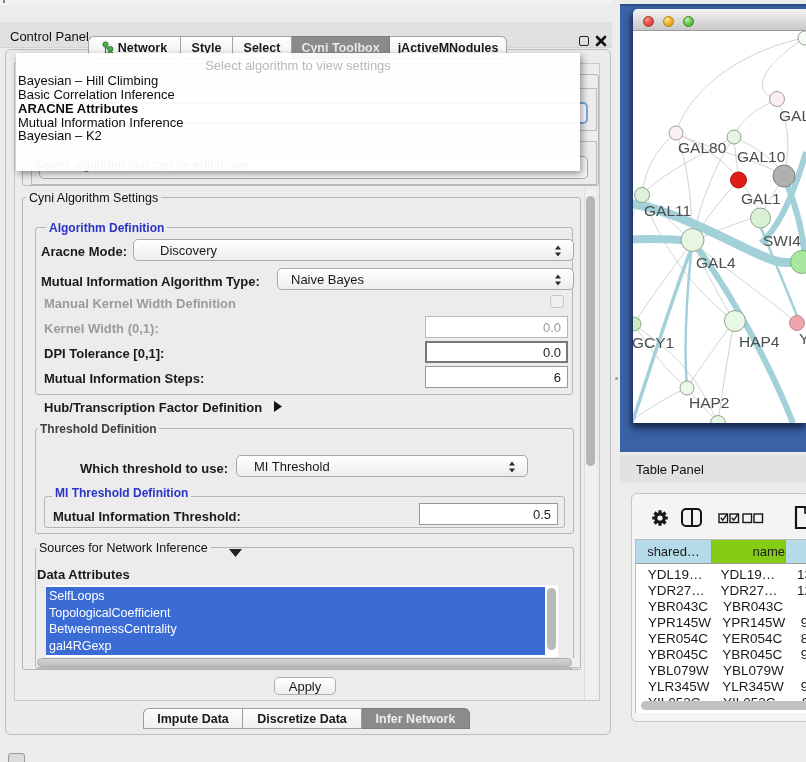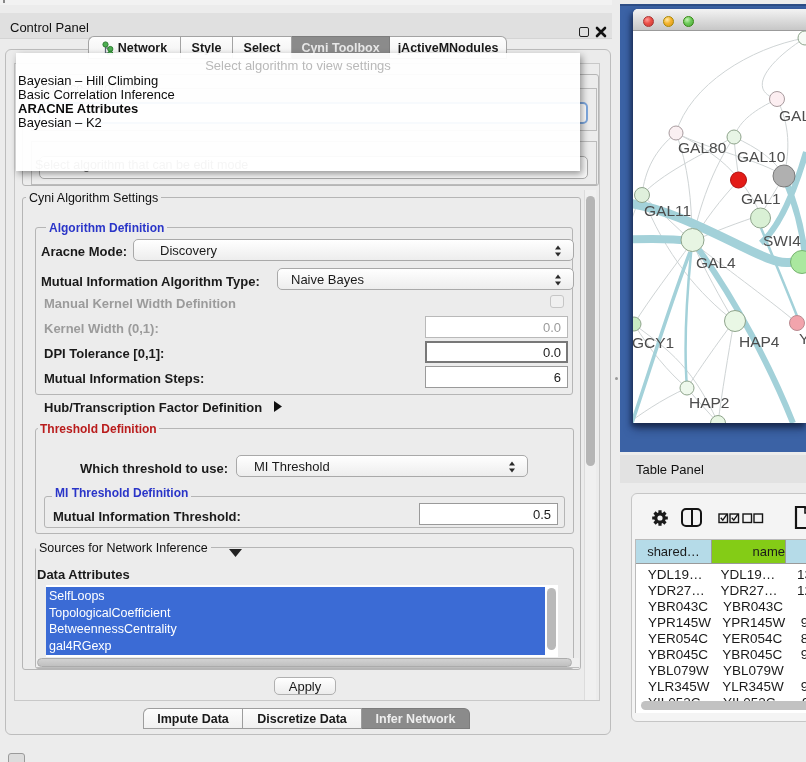--- a/index.html
+++ b/index.html
@@ -9,21 +9,21 @@
 .abs { position:absolute; }
 .b { font-weight:bold; }
 .gray { color:#9b9b9b; }
 </style>
 </head>
 <body>
 
 <div class="abs" style="left:0;top:0;width:612px;height:5px;background:#f2f2f2;"></div>
 <div class="abs" style="left:3px;top:0;width:2px;height:3px;background:#888;"></div>
 
-<div class="abs" style="left:0;top:13px;width:612px;height:26px;background:#e0e0e0;border-bottom:1px solid #d4d4d4;">
+<div class="abs" style="left:0;top:22px;width:612px;height:26px;background:#e0e0e0;border-bottom:1px solid #d4d4d4;">
   <div class="abs" style="left:10px;top:7px;font-size:13px;color:#111;">Control Panel</div>
   <div class="abs" style="left:579px;top:14px;width:10px;height:10px;border:1.6px solid #222;border-radius:2px;"></div>
   <svg class="abs" style="left:595px;top:13px;" width="12" height="12" viewBox="0 0 12 12">
     <path d="M2 2 L10 10 M10 2 L2 10" stroke="#111" stroke-width="2.6" stroke-linecap="round"></path>
   </svg>
 </div>
 
 <div class="abs" style="left:4.5px;top:49px;width:606px;height:686px;border:1px solid #bdbdbd;border-radius:6px;background:#ebebeb;"></div>
 
 <div class="abs" style="left:88px;top:36px;height:23px;display:flex;font-size:12.5px;font-weight:bold;">
@@ -98,21 +98,21 @@
 <div class="abs" style="left:425px;top:366px;width:143px;height:22px;border:1px solid #9a9a9a;background:#fff;">
   <div class="abs" style="right:6px;top:3px;font-size:13px;">6</div>
 </div>
 
 <div class="abs b" style="left:44px;top:400px;font-size:13px;">Hub/Transcription Factor Definition</div>
 <svg class="abs" style="left:272px;top:400px;" width="12" height="13" viewBox="0 0 12 13">
   <path d="M2 1 L10 6.5 L2 12 Z" fill="#111"></path>
 </svg>
 
 <div class="abs" style="left:35px;top:428px;width:539px;height:106px;border:1px solid #b5b5b5;border-radius:3px;"></div>
-<div class="abs" style="left:38px;top:422px;background:#ececec;padding:0 2px;font-size:12px;font-weight:bold;color:#b91c1c;">Threshold Definition</div>
+<div class="abs" style="left:38px;top:422px;background:#ececec;padding:0 2px;font-size:12px;font-weight:bold;color:#404040;">Threshold Definition</div>
 
 <div class="abs b" style="left:80px;top:461px;font-size:13px;">Which threshold to use:</div>
 <div class="abs" style="left:236px;top:455px;width:292px;height:22px;border:1px solid #a9a9a9;border-radius:5px;background:linear-gradient(#ffffff,#ededed);">
   <div class="abs" style="left:17px;top:3px;font-size:13px;">MI Threshold</div>
   <svg class="abs" style="right:11px;top:5px;" width="8" height="12" viewBox="0 0 8 12">
     <path d="M4 0.5 L7 4.4 L1 4.4 Z" fill="#2a2a2a"></path>
       <path d="M4 11.5 L7 7.6 L1 7.6 Z" fill="#2a2a2a"></path>
   </svg>
 </div>
 
@@ -148,20 +148,21 @@
   <div style="width:120px;border:1px solid #9d9d9d;background:linear-gradient(#fdfdfd,#f0f0f0);display:flex;align-items:center;justify-content:center;text-align:right;">Discretize Data</div>
   <div style="width:108px;border:1px solid #7d7d7d;border-left:none;border-radius:0 6px 0 0;background:#8b8b8b;color:#eee;display:flex;align-items:center;justify-content:center;">Infer Network</div>
 </div>
 
 <div class="abs" style="left:16px;top:52.5px;width:564px;height:118.5px;z-index:50;background:rgba(255,255,255,0.94);box-shadow:2px 3px 7px rgba(0,0,0,0.4);">
   <div style="text-align:center;color:#b9b9b9;font-size:13px;padding-top:5.5px;">Select algorithm to view settings</div>
   <div style="padding-left:2px;padding-top:1px;font-size:13px;line-height:13.85px;color:#0c0c0c;">
     <div>Bayesian – Hill Climbing</div>
     <div>Basic Correlation Inference</div>
     <div class="b">ARACNE Attributes</div>
+    <div>Mutual Information Inference</div>
     <div>Bayesian – K2</div>
   </div>
 </div>
 
 <div class="abs" style="left:8px;top:753px;width:17px;height:12px;border:1px solid #9a9a9a;border-radius:3px;background:#dcdcdc;"></div>
 
 <div class="abs" style="left:615px;top:377px;width:3px;height:3px;background:#999;border-radius:50%;"></div>
 
 <div class="abs" style="left:620px;top:4px;width:186px;height:448px;background:#3b62a5;border-top:2px solid #2d4d85;"></div>
 

